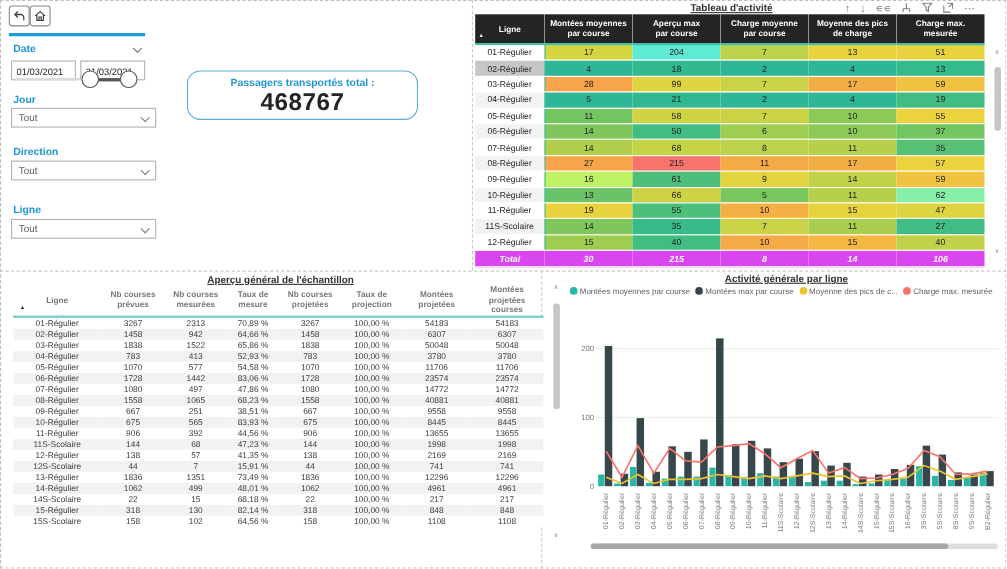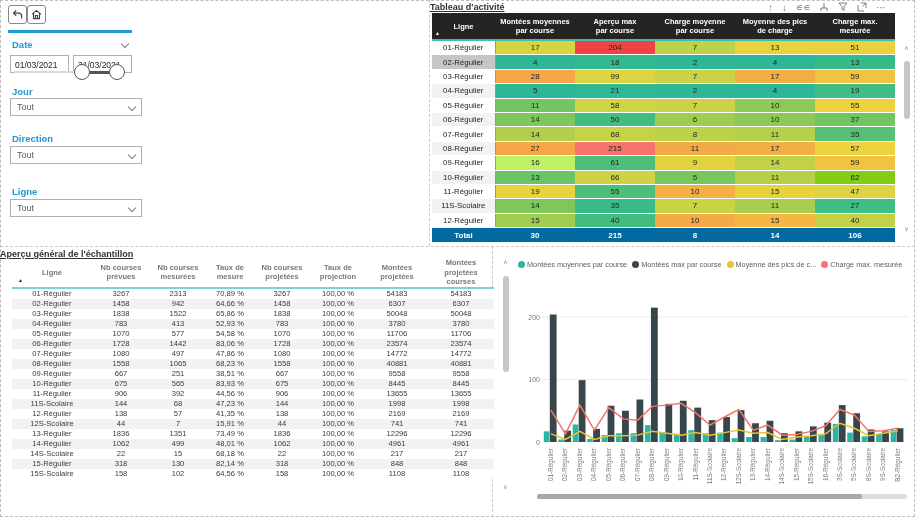--- a/index.html
+++ b/index.html
@@ -26,34 +26,34 @@
   .sl-track{position:absolute;left:4px;top:8px;width:64px;height:2px;background:#d9d9d9;}
   .sl-range{position:absolute;left:70px;top:7.5px;width:37px;height:3px;background:#555;}
   .sl-handle{position:absolute;top:1px;width:14px;height:14px;border:1.6px solid #555;border-radius:50%;
              background:#fff;cursor:pointer;}
   
   .kpi{position:absolute;border:1.5px solid #5aabde;border-radius:12px;background:#fff;text-align:center;}
   .kpi .lab{font-size:9.5px;font-weight:bold;color:#1f96d6;margin-top:5px;}
   .kpi .num{font-size:22px;font-weight:bold;color:#252423;letter-spacing:.5px;line-height:24px;}
   
   .vtitle{position:absolute;font-size:9px;font-weight:bold;color:#323130;
-          text-decoration:underline;text-align:left;}
+          text-decoration:underline;text-align:center;}
   
   .vh-icons{position:absolute;left:768px;top:2px;display:flex;gap:9px;align-items:center;
             color:#7e7c7a;font-size:10px;}
   .vh-icons span{cursor:pointer;line-height:10px;}
   
   #activity-table{position:absolute;left:432px;top:13px;border-collapse:collapse;table-layout:fixed;width:463px;}
   #activity-table th{background:#252423;color:#fff;font-size:7.5px;font-weight:bold;height:26px;
                      line-height:9px;border-bottom:2px solid #3fbfae;position:relative;padding:0 2px;}
   #activity-table td{font-size:8px;text-align:center;height:13.4px;border-bottom:1px solid #fff;
                      padding:0;color:#252423;}
   #activity-table td.ligne{font-size:7.8px;}
   #activity-table td.first-data{border-left:1px solid #3fbfae;}
-  #activity-table tfoot td{background:#0369a1;color:#fff;font-weight:bold;height:14px;font-size:8px;}
+  #activity-table tfoot td{background:#d946ef;color:#fff;font-weight:bold;height:14px;font-size:8px;font-style:italic;}
   .sortA{position:absolute;left:3px;bottom:1px;font-size:5px;color:#fff;}
   
   #sample-table{position:absolute;left:12px;top:258px;border-collapse:collapse;table-layout:fixed;width:482px;}
   #sample-table th{font-size:7.5px;font-weight:600;color:#7a7876;height:26px;line-height:9.5px;
                    border-bottom:2px solid #7fd0d0;position:relative;padding:0 1px;}
   #sample-table td{font-size:7.6px;text-align:center;height:10px;color:#3b3a39;padding:0;}
   .sortB{position:absolute;left:6px;bottom:1px;font-size:5px;color:#252423;}
   
   .vscroll{position:absolute;width:9px;display:flex;flex-direction:column;align-items:center;
            justify-content:space-between;font-size:6px;color:#8a8886;}
@@ -110,20 +110,24 @@
     <span class="val">Tout</span>
     <span class="chev"></span>
   </div>
 
   <div class="f-label" style="left:12px;top:186px;">Ligne</div>
   <div class="select" style="left:10px;top:199px;">
     <span class="val">Tout</span>
     <span class="chev"></span>
   </div>
 
+  <div class="kpi" style="left:170px;top:64px;width:208px;height:43px;">
+    <div class="lab">Passagers transportés total :</div>
+    <div class="num">468767</div>
+  </div>
 
   <div class="vh-icons">
     <span>↑</span>
     <span>↓</span>
     <span>∊∊</span>
     <span>
       <svg width="10" height="10" viewBox="0 0 10 10">
           <path d="M5 1 v3 M2 9 V6 M8 9 V6 M2 6 H8 M5 4 V6" fill="none" stroke="#7e7c7a" stroke-width="1"></path>
         </svg>
     </span>
@@ -175,21 +179,21 @@
           <th>
             <div>Charge max.</div>
             <div>mesurée</div>
           </th>
         </tr>
       </thead>
     <tbody>
         <tr>
           <td class="ligne" style="background:#ffffff">01-Régulier</td>
           <td class="first-data" style="background:#d4d540">17</td>
-          <td class="" style="background:#ef4444">204</td>
+          <td class="" style="background:#5eead4">204</td>
           <td class="" style="background:#bdd24b">7</td>
           <td class="" style="background:#e8d33e">13</td>
           <td class="" style="background:#e8d23e">51</td>
         </tr>
         <tr>
           <td class="ligne" style="background:#c8c6c4">02-Régulier</td>
           <td class="first-data" style="background:#2db796">4</td>
           <td class="" style="background:#33b98f">18</td>
           <td class="" style="background:#2db796">2</td>
           <td class="" style="background:#2db796">4</td>
@@ -250,21 +254,21 @@
           <td class="" style="background:#e2d43f">9</td>
           <td class="" style="background:#c1d249">14</td>
           <td class="" style="background:#f0c441">59</td>
         </tr>
         <tr>
           <td class="ligne" style="background:#f3f2f1">10-Régulier</td>
           <td class="first-data" style="background:#69c368">13</td>
           <td class="" style="background:#cdd344">66</td>
           <td class="" style="background:#79c65e">5</td>
           <td class="" style="background:#b7d04c">11</td>
-          <td class="" style="background:#84cc16">62</td>
+          <td class="" style="background:#86efac">62</td>
         </tr>
         <tr>
           <td class="ligne" style="background:#ffffff">11-Régulier</td>
           <td class="first-data" style="background:#e8d33e">19</td>
           <td class="" style="background:#4ebf7b">55</td>
           <td class="" style="background:#f5b045">10</td>
           <td class="" style="background:#e5d33e">15</td>
           <td class="" style="background:#dcd440">47</td>
         </tr>
         <tr>
@@ -540,20 +544,21 @@
           <td>1108</td>
         </tr>
       </tbody>
   </table>
   <div class="vscroll" style="left:501px;top:258px;height:232px;">
     <span>∧</span>
     <div class="vthumb" style="height:96px;margin-bottom:100px;"></div>
     <span>∨</span>
   </div>
 
+  <div class="vtitle" style="left:520px;top:248px;width:390px;">Activité générale par ligne</div>
   <div id="chart-legend">
       <div class="lg-item">
         <span class="lg-dot" style="background:#29b6a4"></span>
         <span>Montées moyennes par course</span>
       </div>
       <div class="lg-item">
         <span class="lg-dot" style="background:#37464a"></span>
         <span>Montées max par course</span>
       </div>
       <div class="lg-item">

